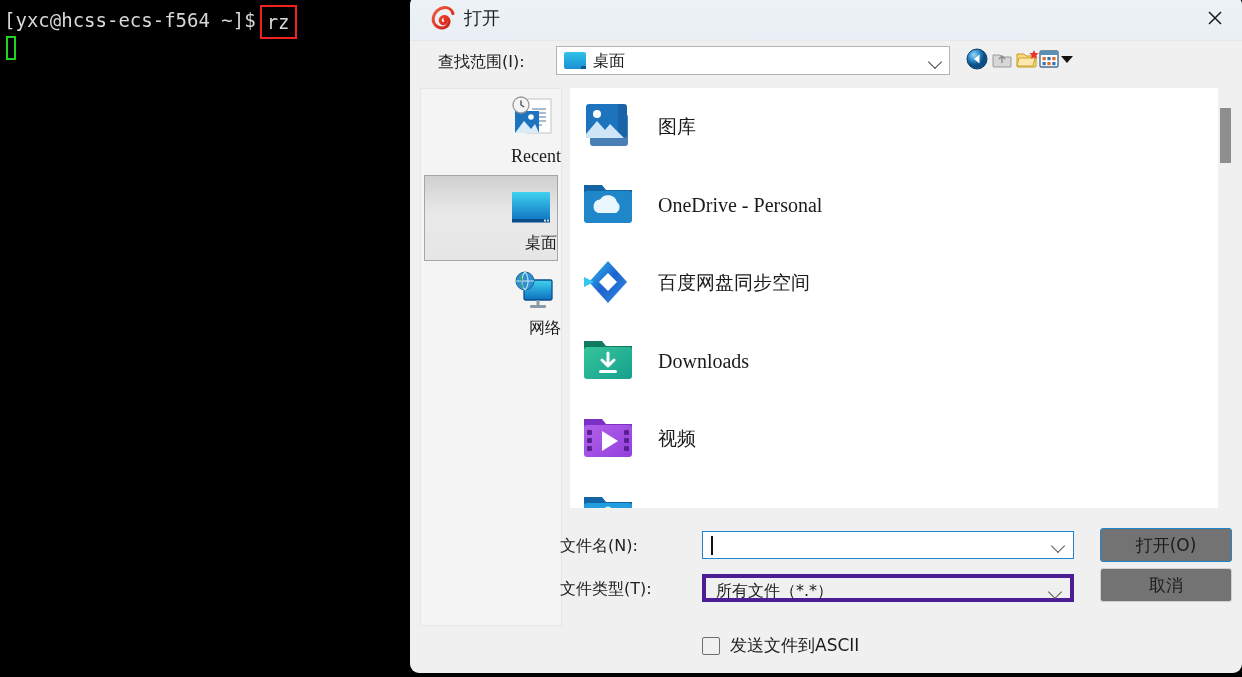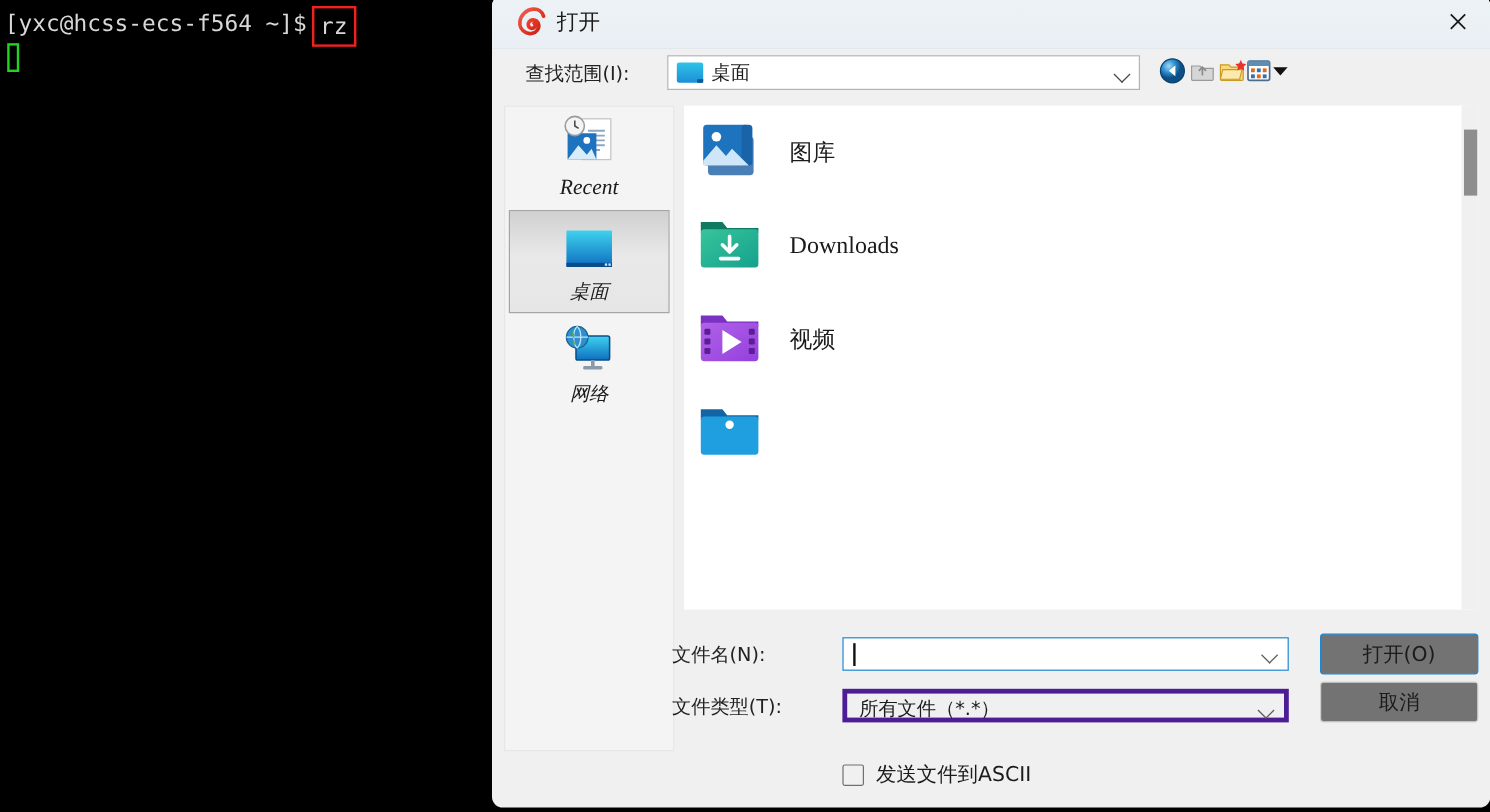--- a/index.html
+++ b/index.html
@@ -116,23 +116,22 @@
 
   
   .sidebar {
     position: absolute; left: 10px; top: 92px; width: 142px; height: 538px;
     background: #f4f4f4;
     border: 1px solid #e6e6e6;
     box-sizing: border-box;
   }
   .place {
     position: relative; width: 140px; height: 86px;
-    display: flex; flex-direction: column; align-items: center; justify-content: flex-start;
+    display: flex; flex-direction: column; align-items: flex-end; justify-content: flex-start;
     cursor: pointer;
-    font-style: italic;
   }
   .place.selected {
     background: linear-gradient(to bottom, #d0d0d0 0%, #e9e9e9 45%, #e6e6e6 100%);
     border: 1px solid #a5a5a5;
     box-sizing: border-box;
     width: 134px; margin-left: 3px;
   }
   .place .ico { height: 46px; display:flex; align-items:flex-end; justify-content:center; margin-top: 6px;}
   .place .lbl {
     font-size: 16px; color: #1b1b1b; margin-top: 5px;
@@ -372,21 +371,48 @@
             <rect x="10" y="16" width="38" height="32" rx="3" fill="#4a7fb5"></rect>
             <rect x="6" y="6" width="38" height="34" rx="3" fill="#1e73be"></rect>
             <rect x="38" y="6" width="9" height="34" rx="3" fill="#1964a8"></rect>
             <path d="M6 36 l11 -13 8 9 5 -6 14 14 v0 H6 Z" fill="#cfe6f8"></path>
             <circle cx="17" cy="16" r="4" fill="#ffffff"></circle>
           </svg>
         </span>
         <span class="fname cjk">图库</span>
       </div>
 
-
+      <div class="frow">
+        <span class="fico">
+          <svg width="60" height="52" viewBox="0 0 60 52">
+            <path d="M4 6 h18 l4 5 h26 v4 H4 Z" fill="#1464a5"></path>
+            <rect x="4" y="12" width="48" height="32" rx="3" fill="#1f86c9"></rect>
+            <path d="M18 34 a7 7 0 0 1 2 -13.5 a9.5 9.5 0 0 1 17 2.5 a6.5 6.5 0 0 1 -1 11 Z" fill="#eaf6fd"></path>
+          </svg>
+        </span>
+        <span class="fname en">OneDrive - Personal</span>
+      </div>
+
+      <div class="frow">
+        <span class="fico">
+          <svg width="60" height="56" viewBox="0 0 60 56">
+            <defs>
+                <linearGradient id="bd" x1="0" y1="0" x2="1" y2="1">
+              <stop offset="0%" stop-color="#2fc3ef"></stop>
+                  <stop offset="50%" stop-color="#1e62d0"></stop>
+                  <stop offset="100%" stop-color="#2f8fe0"></stop>
+                </linearGradient>
+              </defs>
+            <path d="M28 6 L47 27 L28 48 L9 27 Z" fill="url(#bd)"></path>
+            <path d="M28 18 L37 27 L28 36 L19 27 Z" fill="#ffffff"></path>
+            <path d="M4 22 l10 5 -10 5 Z" fill="#35c6f0"></path>
+          </svg>
+        </span>
+        <span class="fname cjk">百度网盘同步空间</span>
+      </div>
 
       <div class="frow">
         <span class="fico">
           <svg width="60" height="52" viewBox="0 0 60 52">
             <defs>
                 <linearGradient id="dlg" x1="0" y1="0" x2="1" y2="1">
               <stop offset="0%" stop-color="#36c59a"></stop>
                   <stop offset="100%" stop-color="#16a08e"></stop>
                 </linearGradient>
               </defs>

